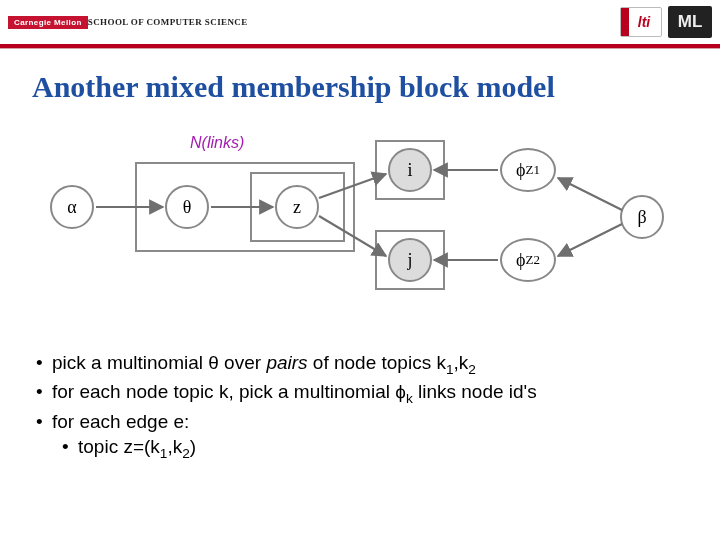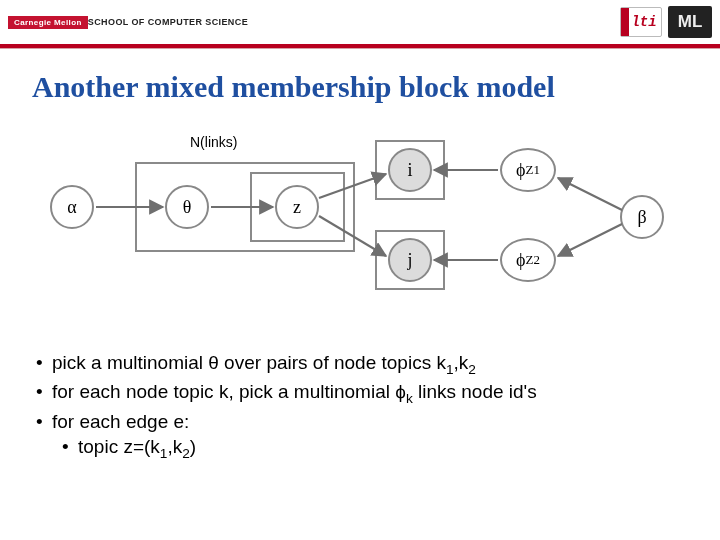--- a/index.html
+++ b/index.html
@@ -1,45 +1,45 @@
 <!DOCTYPE html>
 <html><head>
 <meta charset="utf-8">
 <style>
   * { box-sizing: border-box; margin: 0; padding: 0; }
   body { width: 720px; height: 540px; font-family: Arial, Helvetica, sans-serif; background: #fff; position: relative; overflow: hidden; }
 
   .header-band { position: absolute; top: 0; left: 0; right: 0; height: 44px; display: flex; align-items: center; padding: 0 8px; }
   .cmu-block { display: flex; flex-direction: row; gap: 0; }
   .cmu-red { background: #c41230; color: #fff; font-size: 8px; font-weight: bold; padding: 2px 6px; letter-spacing: 0.4px; }
-  .cmu-scs { font-size: 9px; font-weight: 700; color: #222; letter-spacing: 0.4px; padding-top: 1px; }
+  .cmu-scs { font-size: 9px; font-weight: 700; color: #222; letter-spacing: 0.4px; padding-top: 1px; font-family: Liberation Serif, serif; }
   .logo-spacer { flex: 1; }
   .lti-logo { width: 42px; height: 30px; border: 1px solid #bbb; border-radius: 2px; display: flex; align-items: center; justify-content: center; font-size: 14px; font-style: italic; font-weight: 700; color: #b8001f; margin-right: 6px; position: relative; }
   .lti-logo .stripe { position: absolute; left: 0; top: 0; bottom: 0; width: 8px; background: #b8001f; }
-  .lti-logo .txt { position: relative; z-index: 1; padding-left: 6px; font-family: Liberation Mono, monospace; }
+  .lti-logo .txt { position: relative; z-index: 1; padding-left: 6px; }
   .ml-logo { width: 44px; height: 32px; background: #222; color: #eee; font-weight: 800; font-size: 17px; display: flex; align-items: center; justify-content: center; border-radius: 2px; }
   .red-rule { position: absolute; top: 44px; left: 0; right: 0; height: 4px; background: #b8001f; }
   .red-rule::after { content: ""; position: absolute; left: 0; right: 0; top: 4px; height: 1px; background: #d7a0a5; }
 
   .slide-title { position: absolute; top: 70px; left: 32px; right: 24px; font-size: 30px; font-weight: 700; color: #1f4fa0; font-family: Georgia, 'Times New Roman', serif; }
 
   .diagram { position: absolute; top: 140px; left: 30px; right: 30px; height: 180px; }
-  .plate-label { position: absolute; font-size: 14px; color: #000000; }
+  .plate-label { position: absolute; font-size: 16px; color: #a21caf; font-style: italic; }
   .plate { position: absolute; border: 2px solid #8a8a8a; }
   .node-c { position: absolute; width: 44px; height: 44px; border: 2px solid #888; border-radius: 50%; background: #fff; display: flex; align-items: center; justify-content: center; font-size: 18px; font-family: 'Times New Roman', serif; }
   .shaded { background: #dcdcdc; }
   .arrow-layer { position: absolute; inset: 0; }
 
   .bullets { position: absolute; top: 350px; left: 30px; right: 20px; font-size: 19px; line-height: 1.35; color: #000; }
   .bullets ul { list-style: none; }
   .bullets li.l1 { padding-left: 22px; position: relative; }
   .bullets li.l1::before { content: "•"; position: absolute; left: 6px; }
   .bullets li.l2 { padding-left: 48px; position: relative; }
   .bullets li.l2::before { content: "•"; position: absolute; left: 32px; }
-  .ital { }
+  .ital { font-style: italic; }
   sub { font-size: 0.72em; }
 </style>
 </head>
 <body>
 
 <div class="header-band">
   <div class="cmu-block">
     <div class="cmu-red">Carnegie Mellon</div>
     <div class="cmu-scs">SCHOOL OF COMPUTER SCIENCE</div>
   </div>

